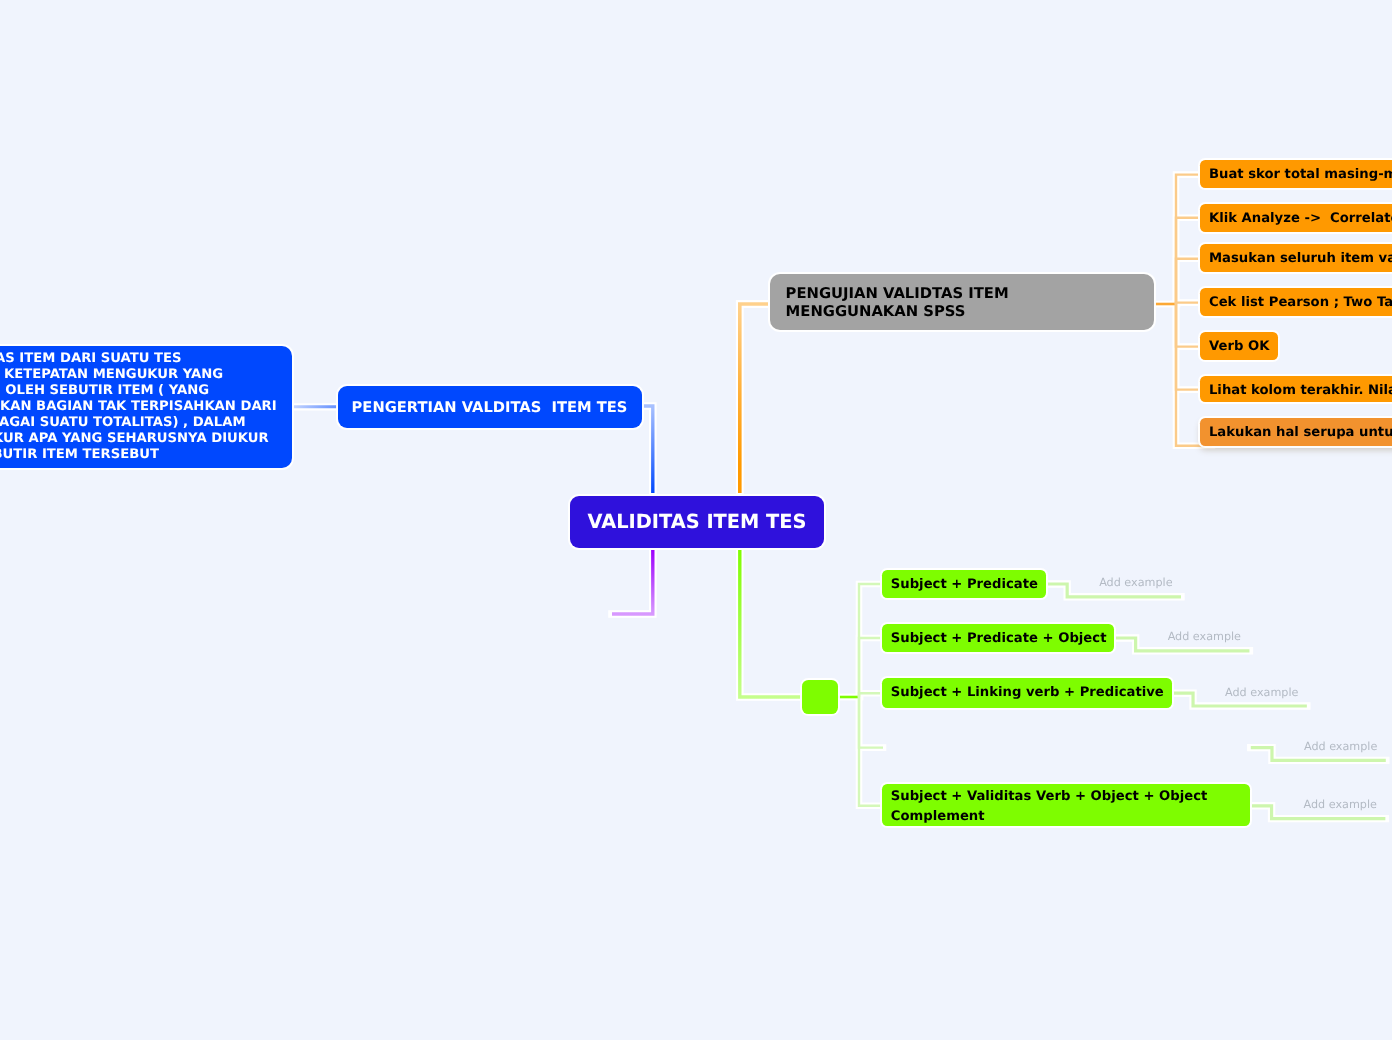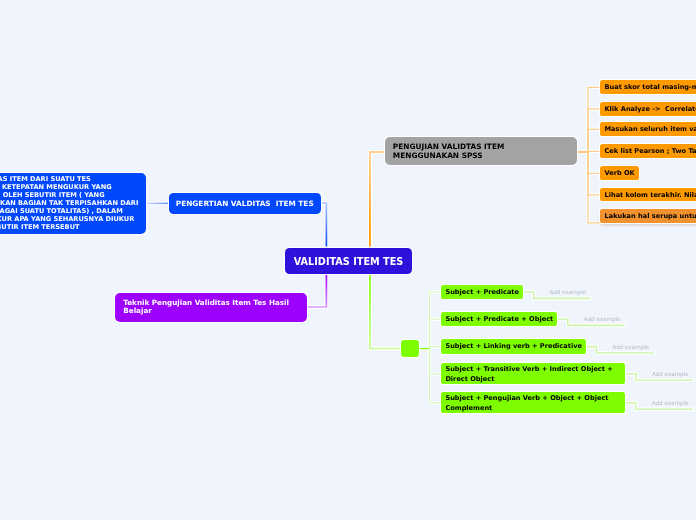--- a/index.html
+++ b/index.html
@@ -132,44 +132,39 @@
   <div class="node" id="pengertian-detail">
     <span>VALIDITAS ITEM DARI SUATU TES
 ADALAH KETEPATAN MENGUKUR YANG
 DIMILIKI OLEH SEBUTIR ITEM ( YANG
 MERUPAKAN BAGIAN TAK TERPISAHKAN DARI
 TES SEBAGAI SUATU TOTALITAS) , DALAM
 MENGUKUR APA YANG SEHARUSNYA DIUKUR
 LEWAT BUTIR ITEM TERSEBUT</span>
   </div>
 
-  <div class="node" id="teknik">
-    <span>Teknik Pengujian Validitas Item Tes Hasil Belajar</span>
-  </div>
 
   <div class="node" id="spss">
     <span>PENGUJIAN VALIDTAS ITEM MENGGUNAKAN SPSS</span>
   </div>
 
   <div class="node" id="greenhub"></div>
 
   <div class="node obox" id="ostep1" style="top: 80.3px;"><span>Buat skor total masing-masing responden</span></div>
   <div class="node obox" id="ostep2" style="top: 101.9px;"><span>Klik Analyze -&gt;  Correlate -&gt; Bivariate</span></div>
   <div class="node obox" id="ostep3" style="top: 122.4px;"><span>Masukan seluruh item variabel ke kotak Variables</span></div>
   <div class="node obox" id="ostep4" style="top: 144.3px;"><span>Cek list Pearson ; Two Tailed ; Flag</span></div>
   <div class="node obox" id="ostep5" style="top: 166.3px;"><span>Verb OK</span></div>
   <div class="node obox" id="ostep6" style="top: 187.8px;"><span>Lihat kolom terakhir. Nilai Pearson Correlation</span></div>
   <div class="node obox muted" id="ostep7" style="top: 209.4px;"><span>Lakukan hal serupa untuk variabel lainnya</span></div>
 
   <div class="node gbox" id="gitem1" style="top: 284.8px; height: 14px;"><span>Subject + Predicate</span></div>
   <div class="node gbox" id="gitem3" style="top: 339.4px; height: 14.4px;"><span>Subject + Linking verb + Predicative</span></div>
   <div class="node gbox" id="gitem2" style="top: 311.8px; height: 14.4px;"><span>Subject + Predicate + Object</span></div>
-  <div class="node gbox" id="gitem4" style="top: 363.3px; height: 21px; width: 184px;"><span>Subject + Transitive Verb + Indirect Object +
-Direct Object</span></div>
-  <div class="node gbox" id="gitem5" style="top: 392.4px; height: 21px; width: 183.8px;"><span>Subject + Pengujian Verb + Object + Object
+  <div class="node gbox" id="gitem5" style="top: 392.4px; height: 21px; width: 183.8px;"><span>Subject + Validitas Verb + Object + Object
 Complement</span></div>
 
   <div class="note" id="note1" style="left: 549.584px; top: 289.2px;">Add example</div>
   <div class="note" id="note2" style="left: 583.819px; top: 316.2px;">Add example</div>
   <div class="note" id="note3" style="left: 612.522px; top: 343.8px;">Add example</div>
   <div class="note" id="note4" style="left: 651.991px; top: 371px;">Add example</div>
   <div class="note" id="note5" style="left: 651.788px; top: 400.1px;">Add example</div>
 
 </div>
 

